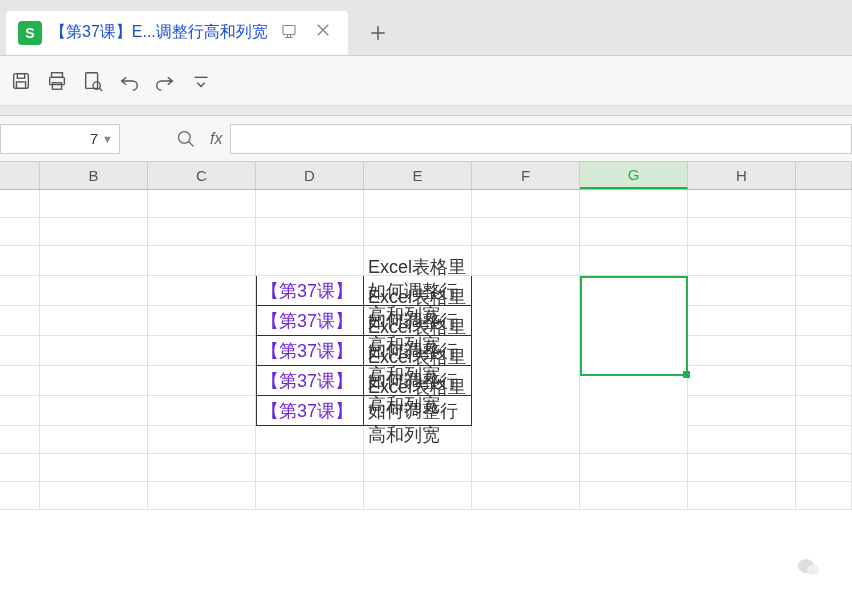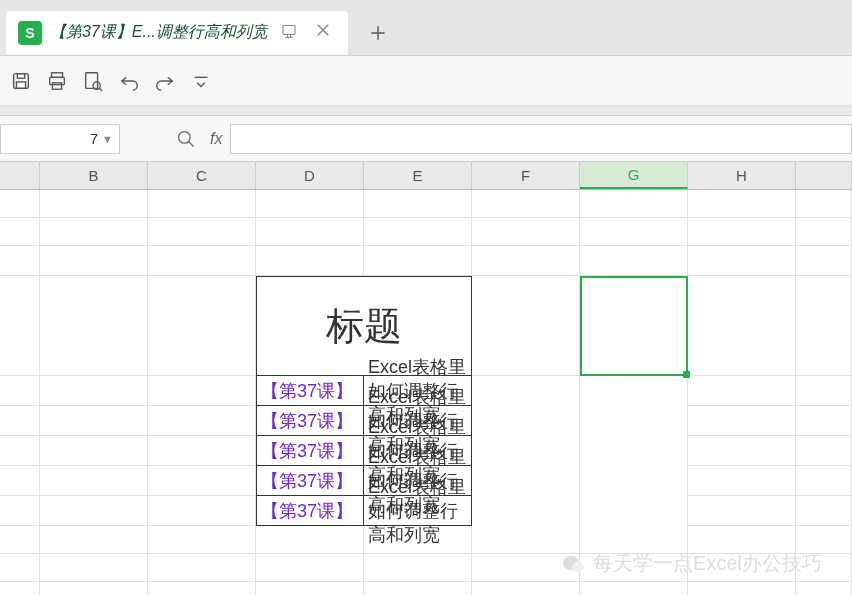--- a/index.html
+++ b/index.html
@@ -1,21 +1,21 @@
 <!DOCTYPE html>
 <html><head>
 <meta charset="utf-8">
 <style>
   * { box-sizing: border-box; margin: 0; padding: 0; font-family: "Microsoft YaHei", sans-serif; }
   body { background: #fff; width: 852px; height: 595px; overflow: hidden; position: relative; }
 
   .tabbar { height: 56px; background: #e6e6e6; display: flex; align-items: center; padding-left: 6px; border-bottom: 1px solid #d0d0d0; }
   .tab { height: 44px; background: #fff; display: flex; align-items: center; padding: 0 12px; gap: 8px; border-radius: 4px 4px 0 0; margin-top: 10px; min-width: 300px; }
   .tab-icon { width: 24px; height: 24px; background: #22b14c; border-radius: 4px; color: #fff; display:flex; align-items:center; justify-content:center; font-weight:bold; font-size:14px;}
-  .tab-title { color: #14532d; font-size: 16px; flex: 1; white-space: nowrap; overflow: hidden; font-style: italic; }
+  .tab-title { color: #1d4ed8; font-size: 16px; flex: 1; white-space: nowrap; overflow: hidden; }
   .tab-act { color: #888; font-size: 18px; padding: 0 4px; cursor: pointer; }
   .newtab { width: 44px; height: 44px; display:flex; align-items:center; justify-content:center; color:#666; font-size:22px; margin-top:10px; margin-left:8px;}
 
   .toolbar { height: 50px; background: #f7f7f7; border-bottom: 1px solid #ddd; display:flex; align-items:center; padding: 0 10px; gap: 14px; }
   .tb-icon { color: #555; display:flex; align-items:center; justify-content:center; cursor:pointer; }
   .tb-icon svg { width:22px; height:22px; stroke:#555; fill:none; stroke-width:1.5; }
   .divider { width:1px; height:24px; background: transparent; }
 
   .menu { display:flex; align-items:center; gap: 14px; margin-left: 4px; }
   .menu-item { font-size: 17px; color: #333; cursor:pointer; white-space:nowrap; }
@@ -184,30 +184,20 @@
         <div class="cell" style="width:108px"></div>
         <div class="cell" style="width:108px"></div>
         <div class="cell" style="width:108px"></div>
         <div class="cell" style="width:108px"></div>
         <div class="cell" style="width:108px"></div>
         <div class="cell" style="width:108px"></div>
         <div class="cell" style="width:108px"></div>
         <div class="cell" style="width:56px"></div>
     </div>
 
-    <div style="display:flex; height:100px;">
-      <div class="cell" style="width:40px; height:100px"></div>
-      <div class="cell" style="width:108px; height:100px"></div>
-      <div class="cell" style="width:108px; height:100px"></div>
-      <div class="title-cell" style="width:216px">标题</div>
-      <div class="cell" style="width:108px; height:100px"></div>
-      <div class="cell" style="width:108px; height:100px"></div>
-      <div class="cell" style="width:108px; height:100px"></div>
-      <div class="cell" style="width:56px; height:100px"></div>
-    </div>
 
     <div class="data-row">
       <div class="cell" style="width:40px"></div>
         <div class="cell" style="width:108px"></div>
         <div class="cell" style="width:108px"></div>
       <div class="dcell-a" style="width:108px">【第37课】</div>
       <div class="dcell-b" style="width:108px; overflow:visible">Excel表格里如何调整行高和列宽</div>
       <div class="cell" style="width:108px; border-bottom:none"></div>
         <div class="cell" style="width:108px; border-bottom:none"></div>
         <div class="cell" style="width:108px"></div>
@@ -298,14 +288,13 @@
   </div>
 </div>
 
 <div class="watermark">
   <div class="wm-icon">
     <svg viewBox="0 0 24 20" width="26" height="20">
         <ellipse cx="9" cy="9" rx="8" ry="7" fill="#ddd"></ellipse>
         <ellipse cx="16" cy="13" rx="6" ry="5" fill="#eee"></ellipse>
       </svg>
   </div>
-  <span>每天学一点Excel办公技巧</span>
 </div>
 
 </body></html>

